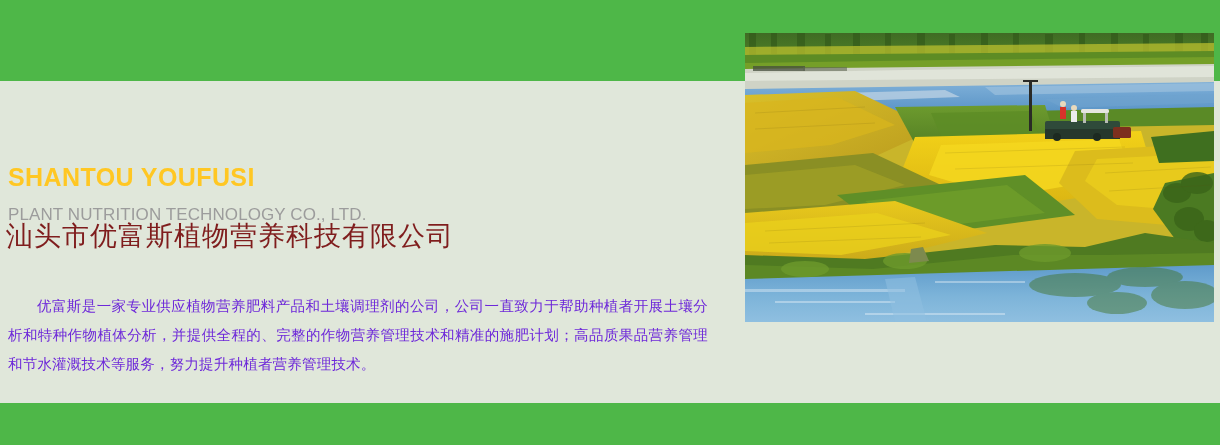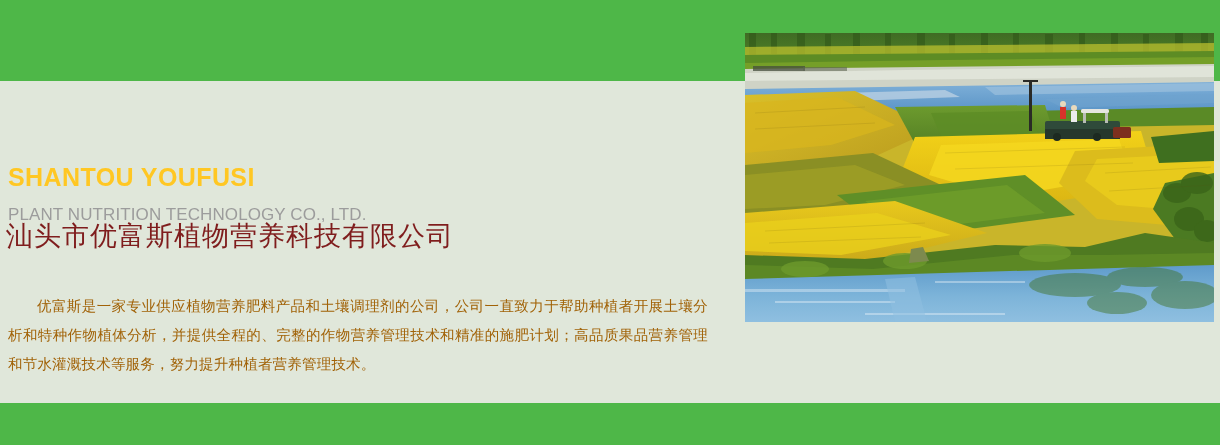--- a/index.html
+++ b/index.html
@@ -79,21 +79,21 @@
     color: #7f1d1d;
     line-height: 1.22;
     white-space: nowrap;
   }
   .intro {
     position: absolute;
     left: 8px;
     top: 196px;
     width: 700px;
     font-size: 14.5px;
-    color: #a16207;
+    color: #6d28d9;
     line-height: 29px;
     text-indent: 29px;
     text-align: justify;
     letter-spacing: 0.2px;
   }
 
   
   .photo {
     position: absolute;
     left: 745px;

